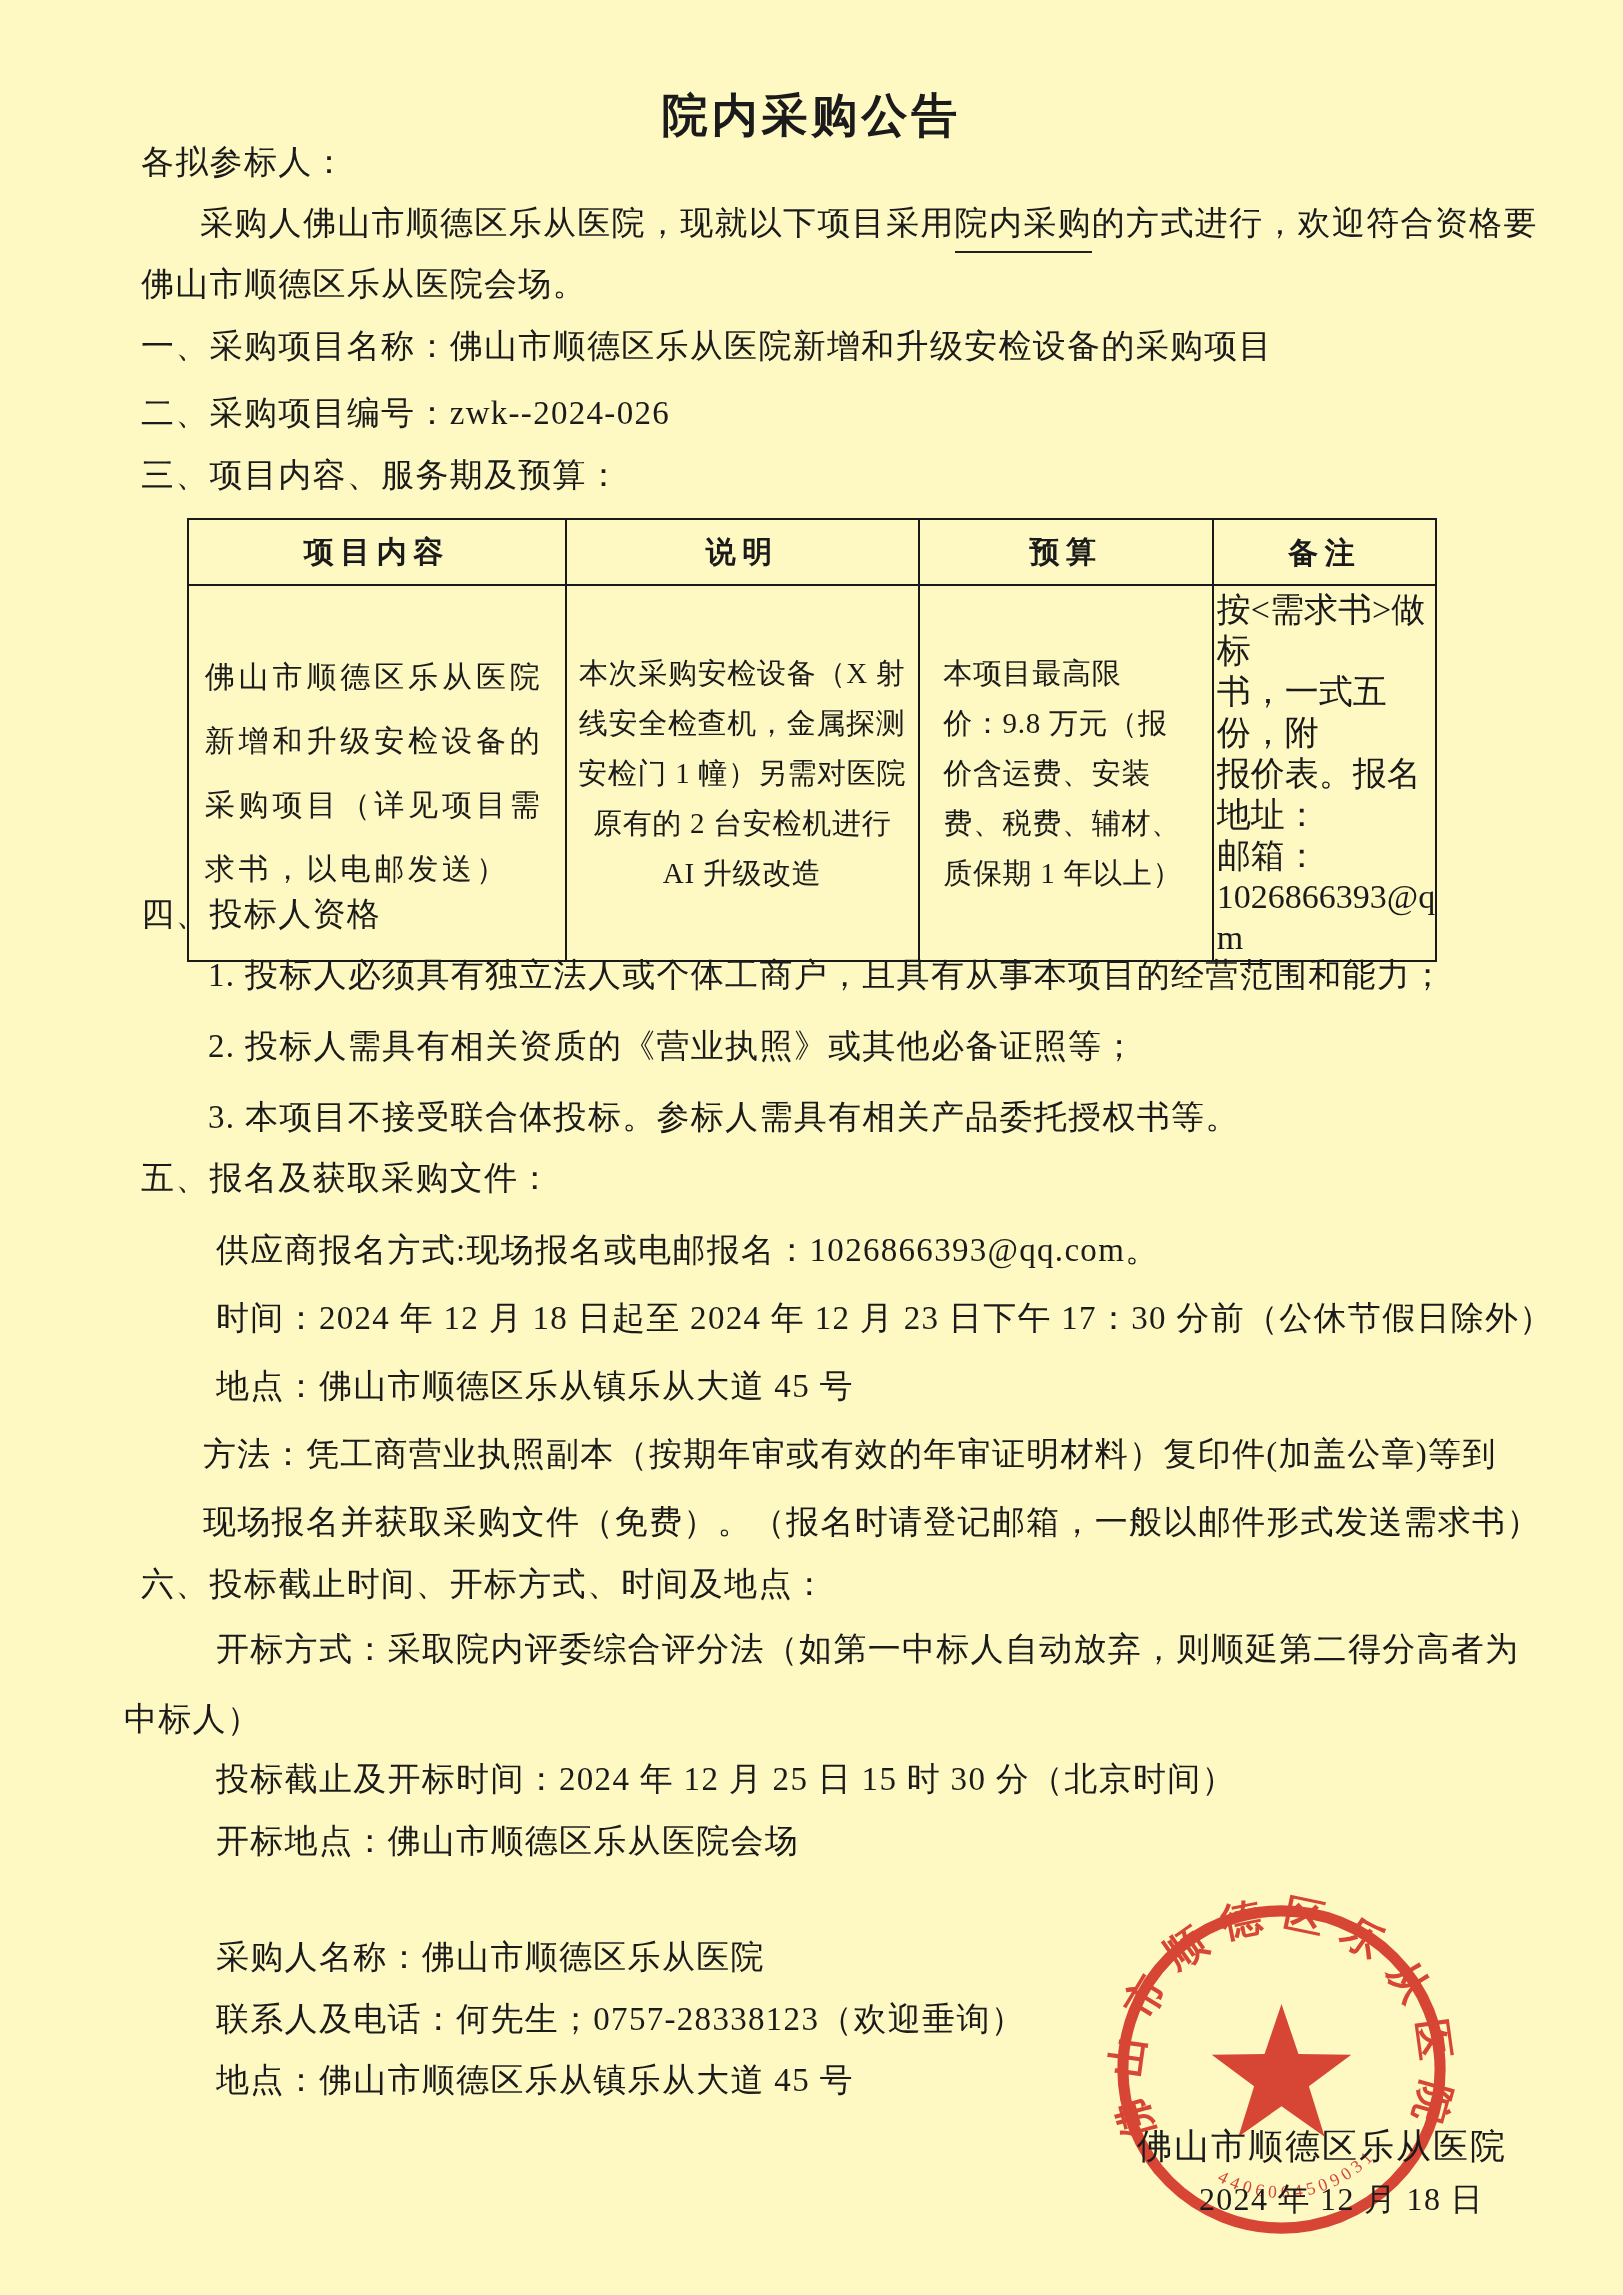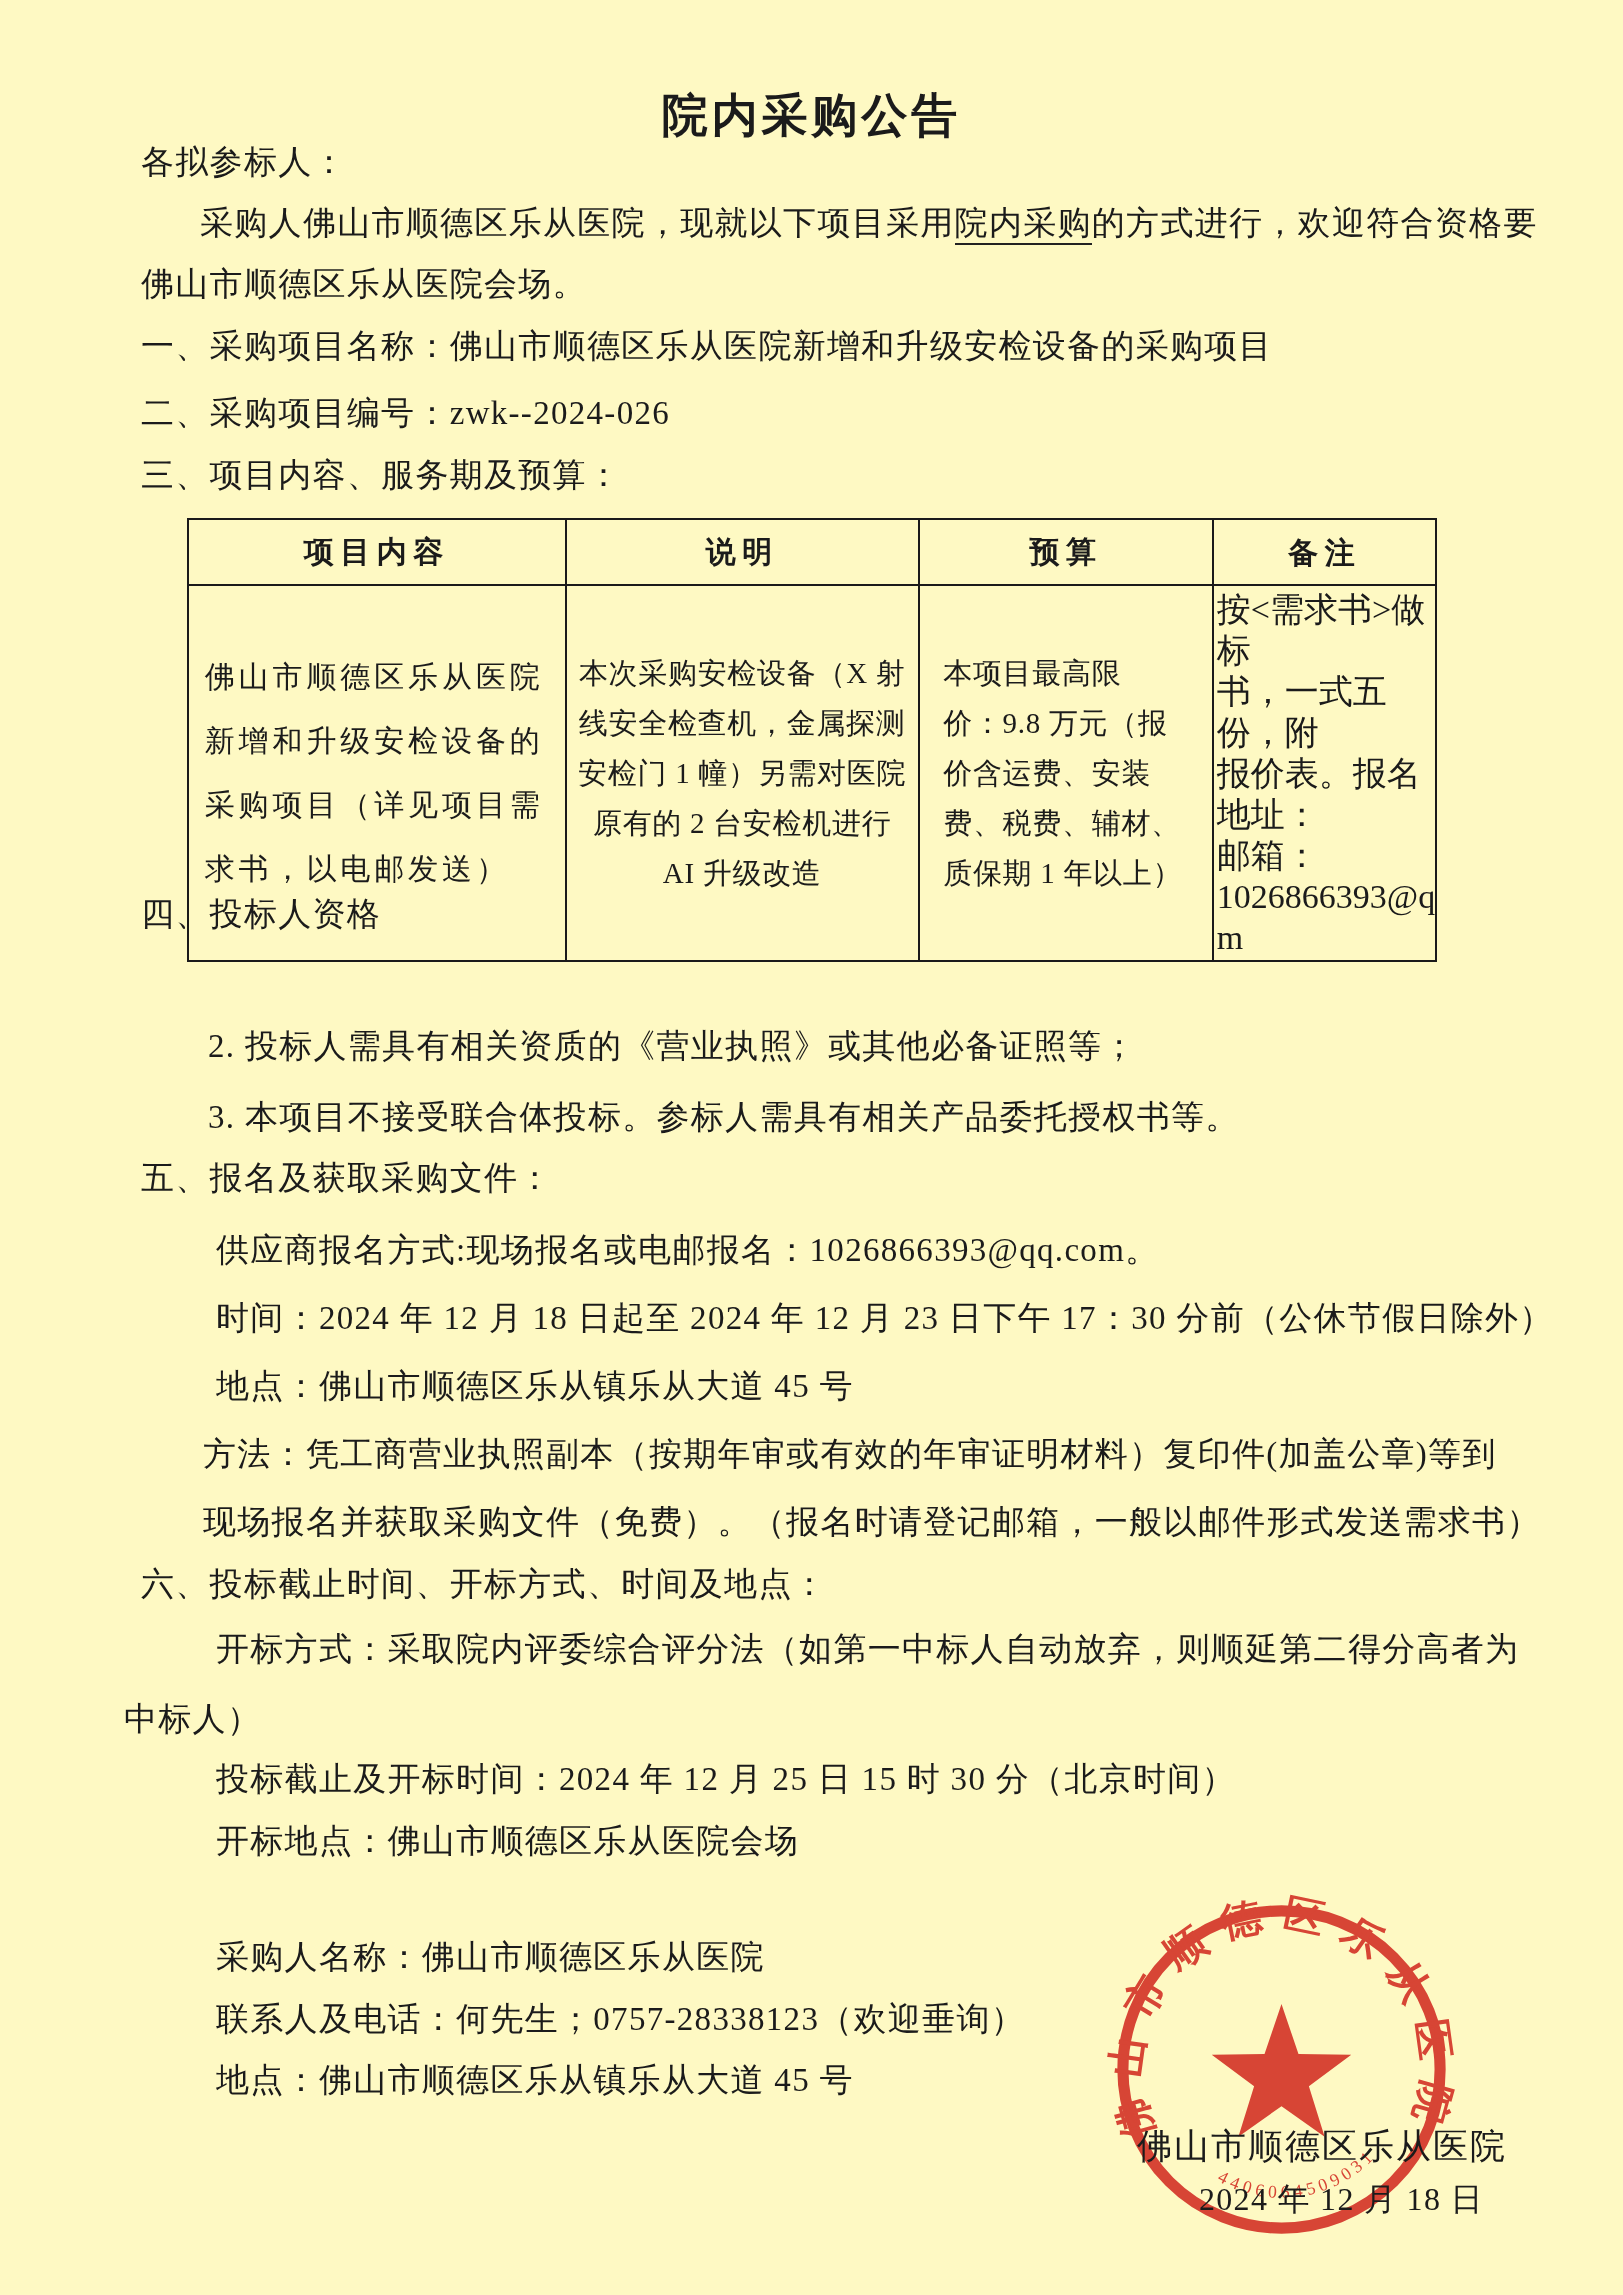--- a/index.html
+++ b/index.html
@@ -22,21 +22,21 @@
   .title{
     position:absolute;
     left:0;right:0;
     text-align:center;
     font-size:46px;
     font-weight:700;
     letter-spacing:3.9px;
   }
   .u{
     border-bottom:2.6px solid #222;
-    padding-bottom:2px;
+    padding-bottom:10px;
   }
   
   table.ptable{
     position:absolute;
     left:187px;top:518px;
     width:1250px;height:303px;
     border-collapse:collapse;
     table-layout:fixed;
   }
   .ptable td{
@@ -120,20 +120,21 @@
 书，一式五份，附
 报价表。报名地址：
 邮箱：
 1026866393@qq.co
 m</td>
     </tr>
   </tbody>
     </table>
 
   <div class="line" style="left:141px;top:895px">四、投标人资格</div>
+  <div class="line" style="left:208px;top:956px">1. 投标人必须具有独立法人或个体工商户，且具有从事本项目的经营范围和能力；</div>
   <div class="line" style="left:208px;top:1027px">2. 投标人需具有相关资质的《营业执照》或其他必备证照等；</div>
   <div class="line" style="left:208px;top:1098px">3. 本项目不接受联合体投标。参标人需具有相关产品委托授权书等。</div>
 
   <div class="line" style="left:141px;top:1159px">五、报名及获取采购文件：</div>
   <div class="line" style="left:216px;top:1231px">供应商报名方式:现场报名或电邮报名：1026866393@qq.com。</div>
   <div class="line" style="left:216px;top:1299px">时间：2024 年 12 月 18 日起至 2024 年 12 月 23 日下午 17：30 分前（公休节假日除外）</div>
   <div class="line" style="left:216px;top:1367px">地点：佛山市顺德区乐从镇乐从大道 45 号</div>
   <div class="line" style="left:203px;top:1435px">方法：凭工商营业执照副本（按期年审或有效的年审证明材料）复印件(加盖公章)等到</div>
   <div class="line" style="left:141px;top:1565px">六、投标截止时间、开标方式、时间及地点：</div>
 

